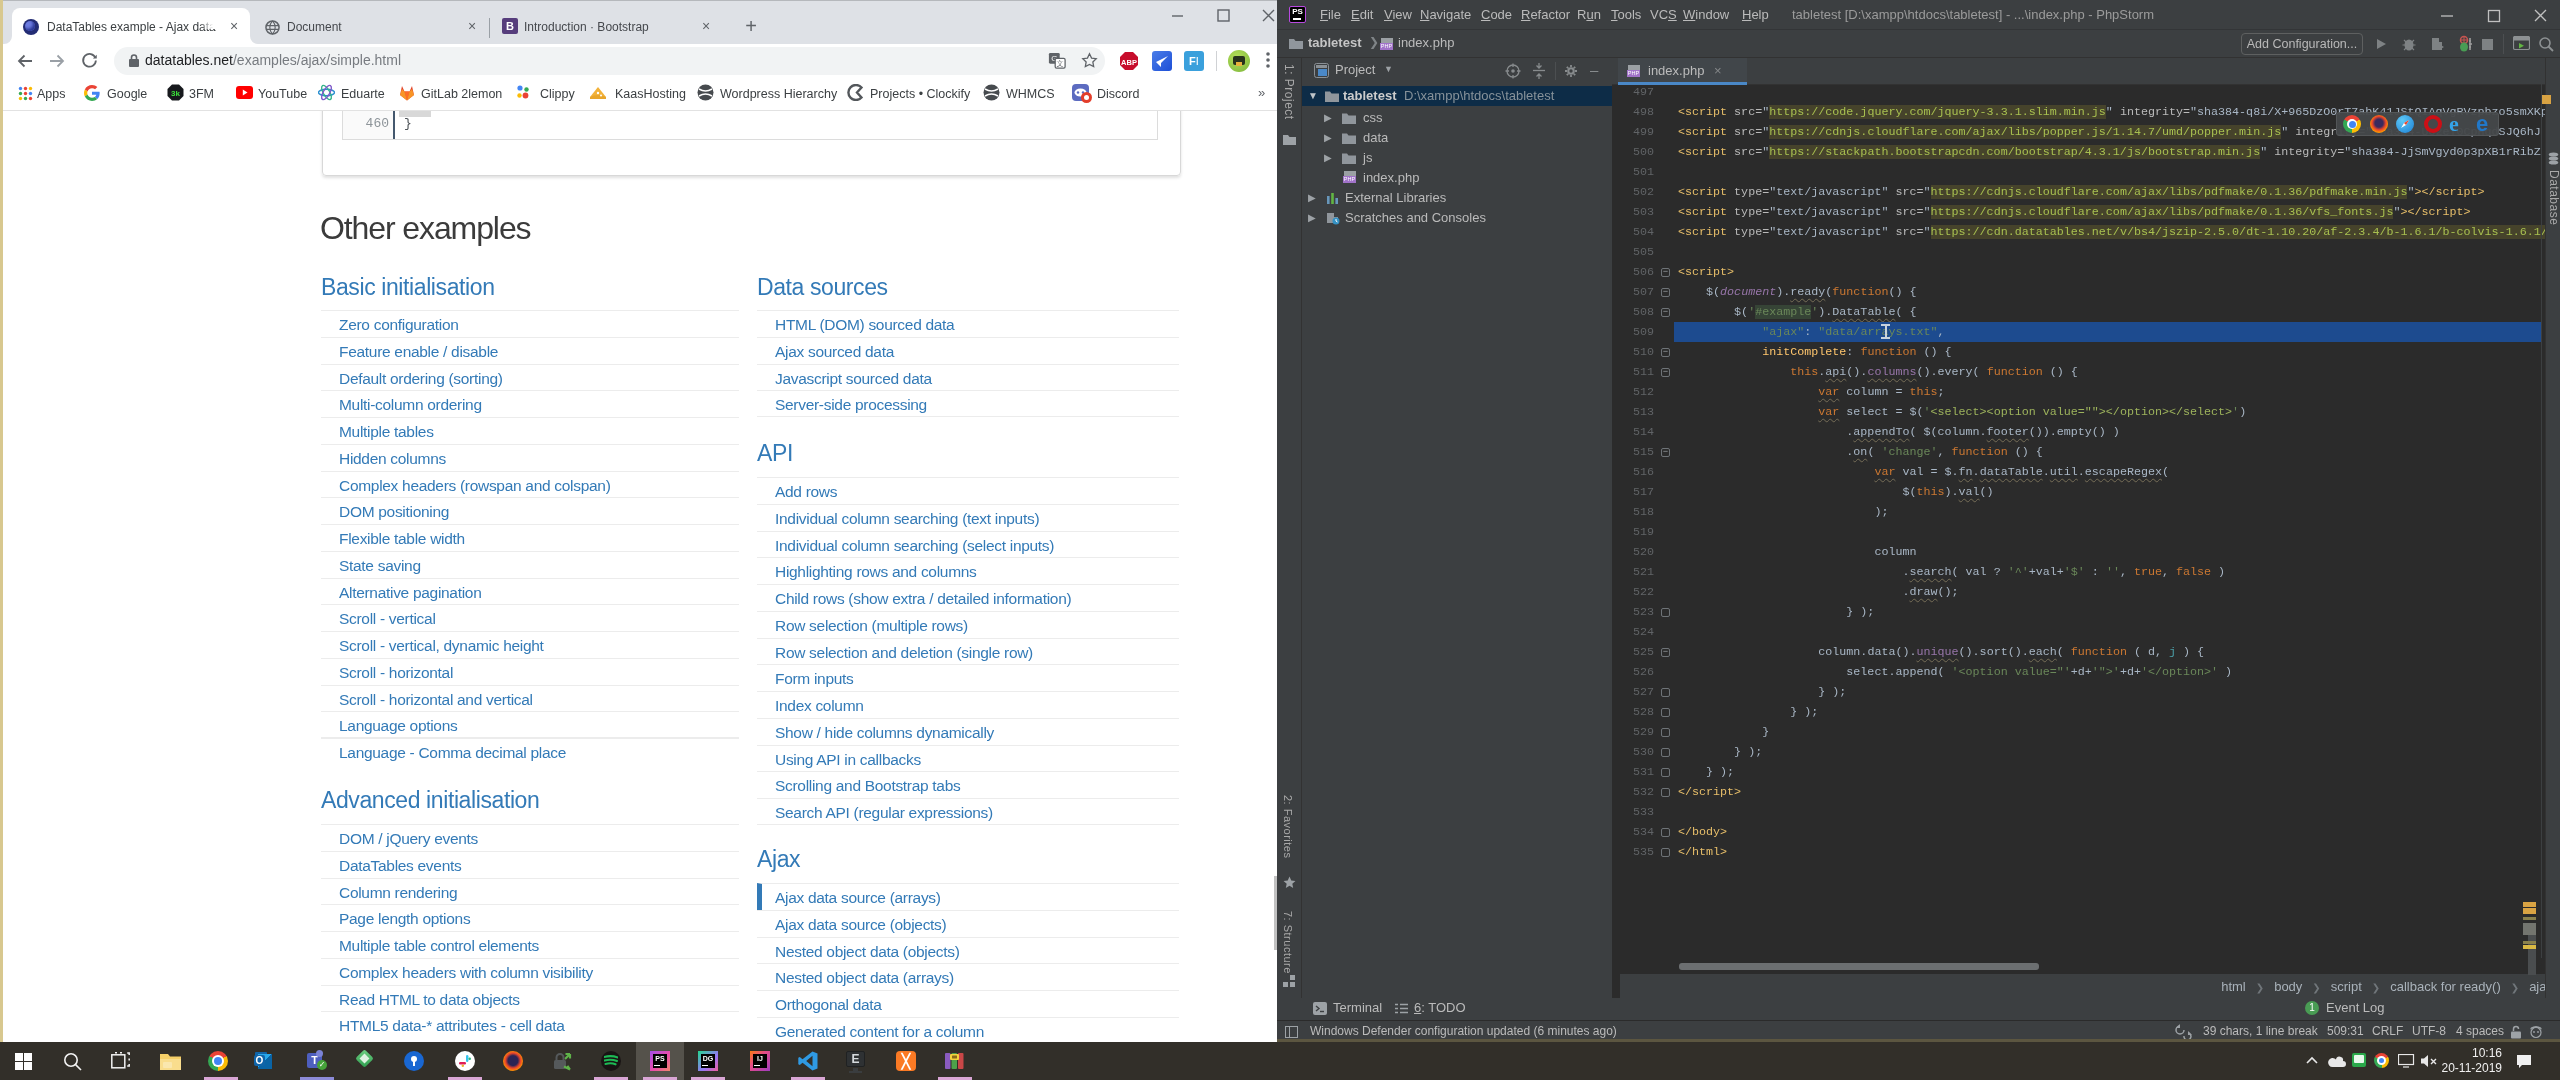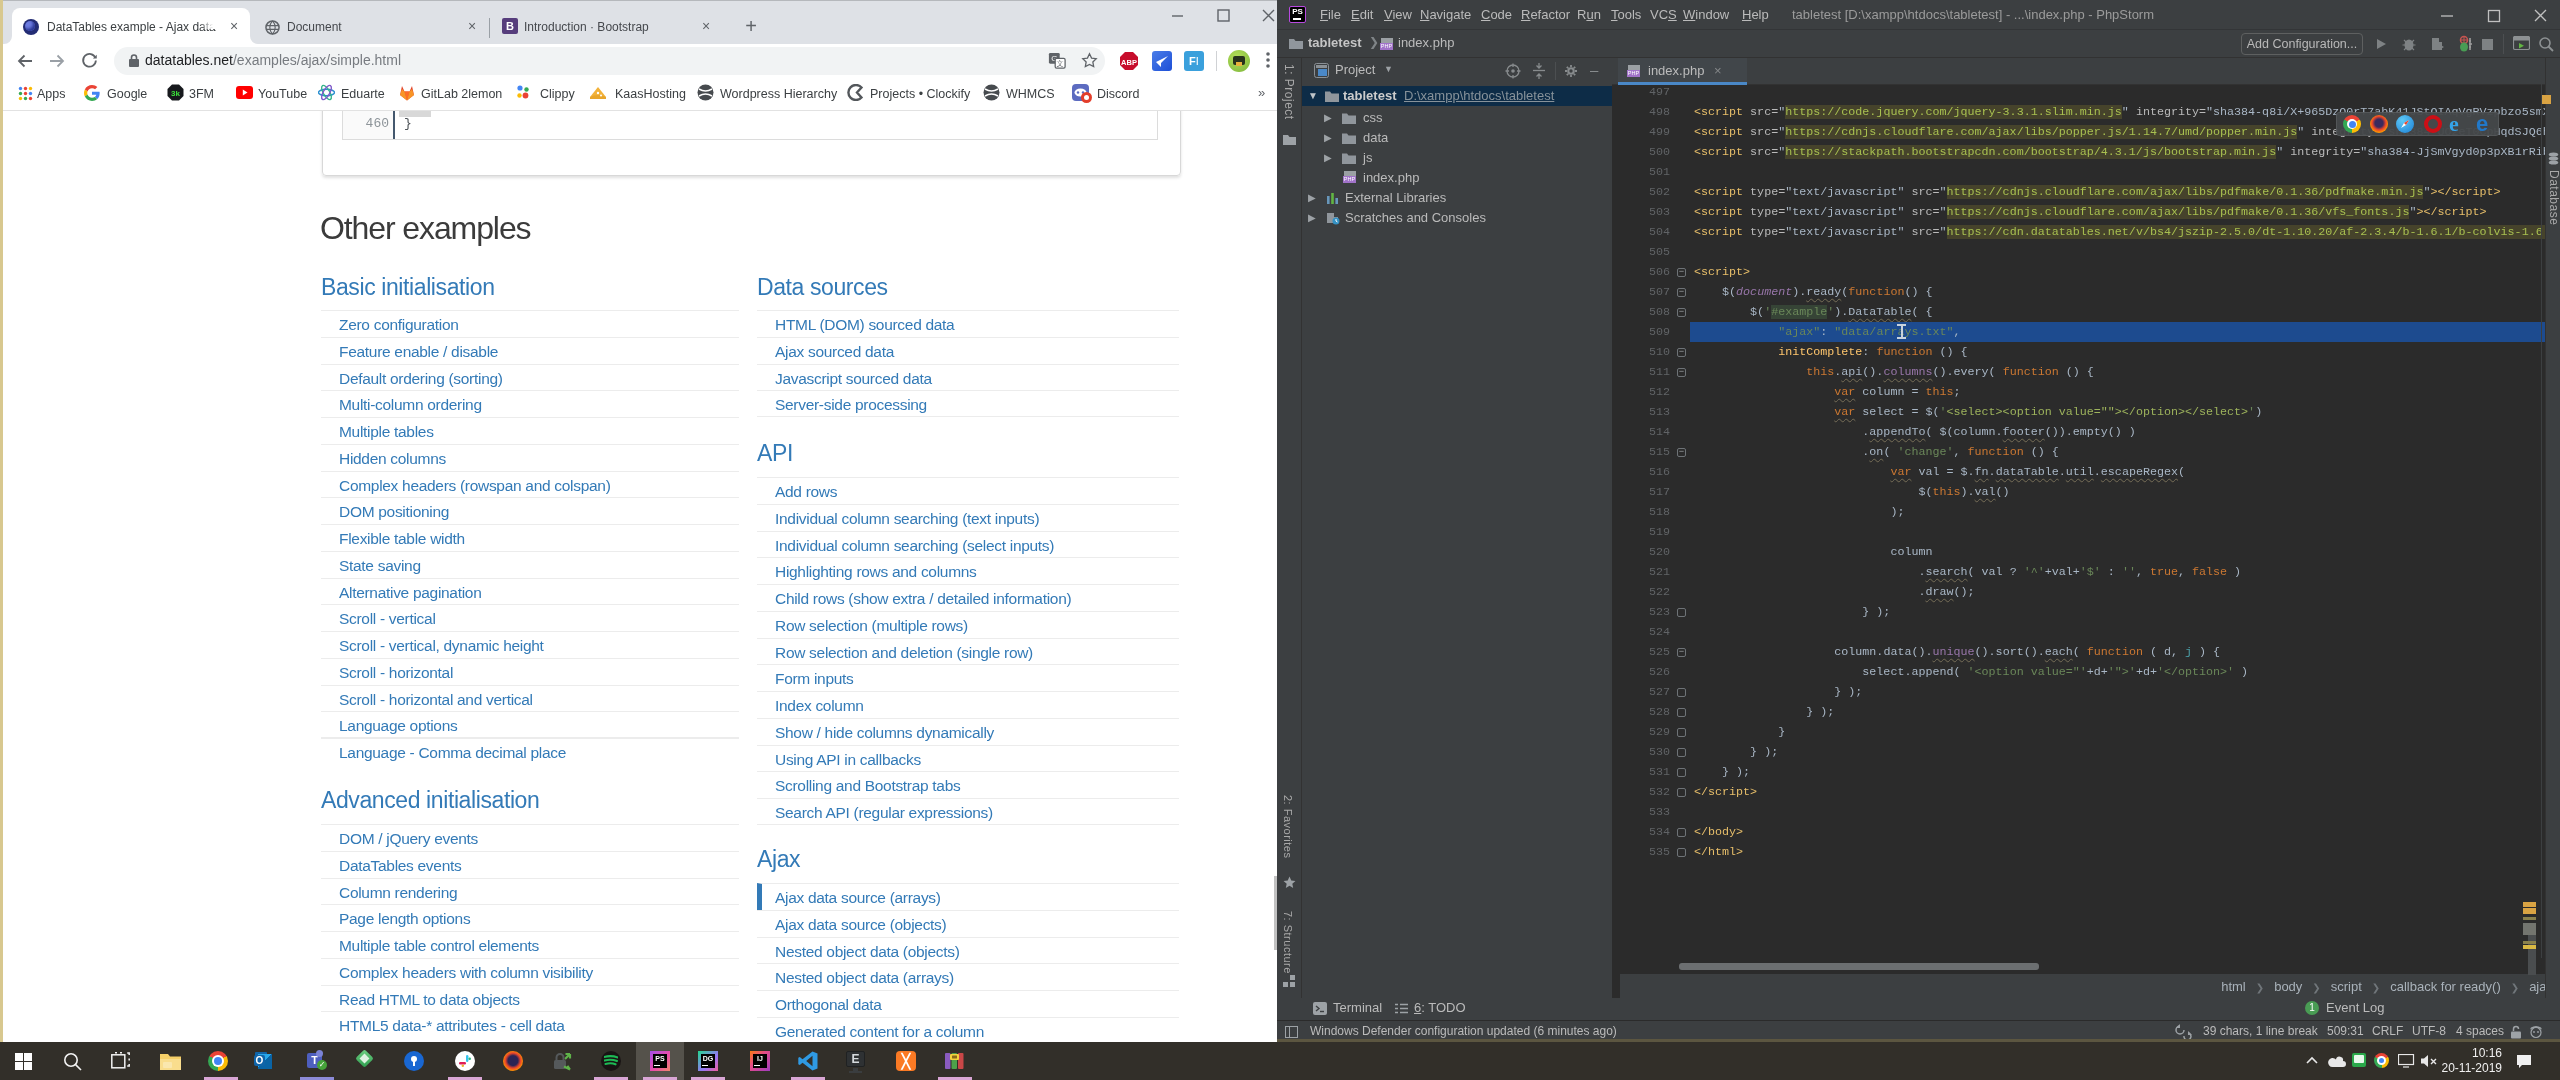--- a/index.html
+++ b/index.html
@@ -34,21 +34,21 @@
   #psnav { position:absolute; left:0; top:30px; width:100%; height:28px; background:#3c3f41; border-bottom:1px solid #323232; }
   #leftstripe { position:absolute; left:0; top:58px; width:25px; height:962px; background:#3c3f41; border-right:1px solid #323232; }
   .vtext { position:absolute; writing-mode:vertical-rl; font-size:12px; color:#a9a9a9; letter-spacing:0.5px; }
   #projpanel { position:absolute; left:25px; top:58px; width:310px; height:962px; background:#3c3f41; }
   #projhead { position:absolute; left:0; top:0; width:100%; height:26px; }
   .tree { position:absolute; left:0; top:28px; width:100%; }
   .trow { position:relative; height:20px; line-height:20px; font-size:13px; color:#bbbbbb; white-space:nowrap; }
   #editor { position:absolute; left:335px; top:58px; width:933px; height:942px; background:#2b2b2b; }
   #edtabs { position:absolute; left:0; top:0; width:100%; height:27px; background:#3c3f41; border-bottom:1px solid #323232; }
   #code { position:absolute; left:0; top:27px; width:100%; height:881px; overflow:hidden;
-          font-family:"Liberation Mono", monospace; font-size:11.7px; line-height:20px;margin-left:16px; }
+          font-family:"Liberation Mono", monospace; font-size:11.7px; line-height:20px; }
   .ln { position:absolute; left:0; width:42px; text-align:right; color:#606366; }
   .cl { position:absolute; left:66px; white-space:pre; color:#a9b7c6; }
   .k { color:#cc7832; } .s { color:#6a8759; } .t { color:#e8bf6a;text-align:center; } .a { color:#bababa; }
   .p { color:#9876aa; } .y { color:#ffc66d; } .tl { color:#4b9fa8; }
   .ib { color:#a8c050; background:#46432b; } .sh { color:#9db35c; }
   .it { font-style:italic; }
   #rightstripe { position:absolute; left:1268px; top:58px; width:15px; height:962px; background:#3c3f41; border-left:1px solid #323232; }
   #psfoot { position:absolute; left:0; top:998px; width:100%; height:22px; background:#3c3f41; }
   #psstatus { position:absolute; left:0; top:1020px; width:100%; height:22px; background:#3c3f41; border-top:1px solid #2b2b2b; font-size:12px; }
   .fm { position:absolute; left:49px; width:9px; height:9px; border:1px solid #6e7377; border-radius:2px; color:#9da2a6; font-size:9px; line-height:7px; text-align:center; }
@@ -413,21 +413,21 @@
         </svg>
       <div class="abs" style="left:288px;top:3px;font-size:15px;color:#878b8d;">–</div>
     </div>
     <div class="tree">
       <div class="trow" style="background:#0d2c47;color:#cccccc;">
         <span class="abs" style="left:6px;top:0;font-size:10px;color:#c0c5c9;">▼</span>
         <svg class="abs" style="left:23px;top:4px" width="14" height="12">
             <path d="M0 1.5 L5 1.5 L6.5 3.5 L14 3.5 L14 12 L0 12 Z" fill="#90969c"></path>
           </svg>
         <span style="position:absolute;left:41px;font-weight:700;">tabletest</span>
-        <span style="position:absolute;left:102px;color:#87929a;text-decoration:underline;">D:\xampp\htdocs\tabletest</span>
+        <span style="position:absolute;left:102px;color:#87929a;">D:\xampp\htdocs\tabletest</span>
       </div>
       <div class="trow" style="top:2px;">
         <span class="abs" style="left:22px;top:0;font-size:10px;color:#9da2a6;">▶</span>
         <svg class="abs" style="left:40px;top:4px" width="14" height="12">
             <path d="M0 1.5 L5 1.5 L6.5 3.5 L14 3.5 L14 12 L0 12 Z" fill="#90969c"></path>
           </svg>
         <span style="position:absolute;left:61px;">css</span>
       </div>
       <div class="trow" style="top:2px;">
         <span class="abs" style="left:22px;top:0;font-size:10px;color:#9da2a6;">▶</span>

